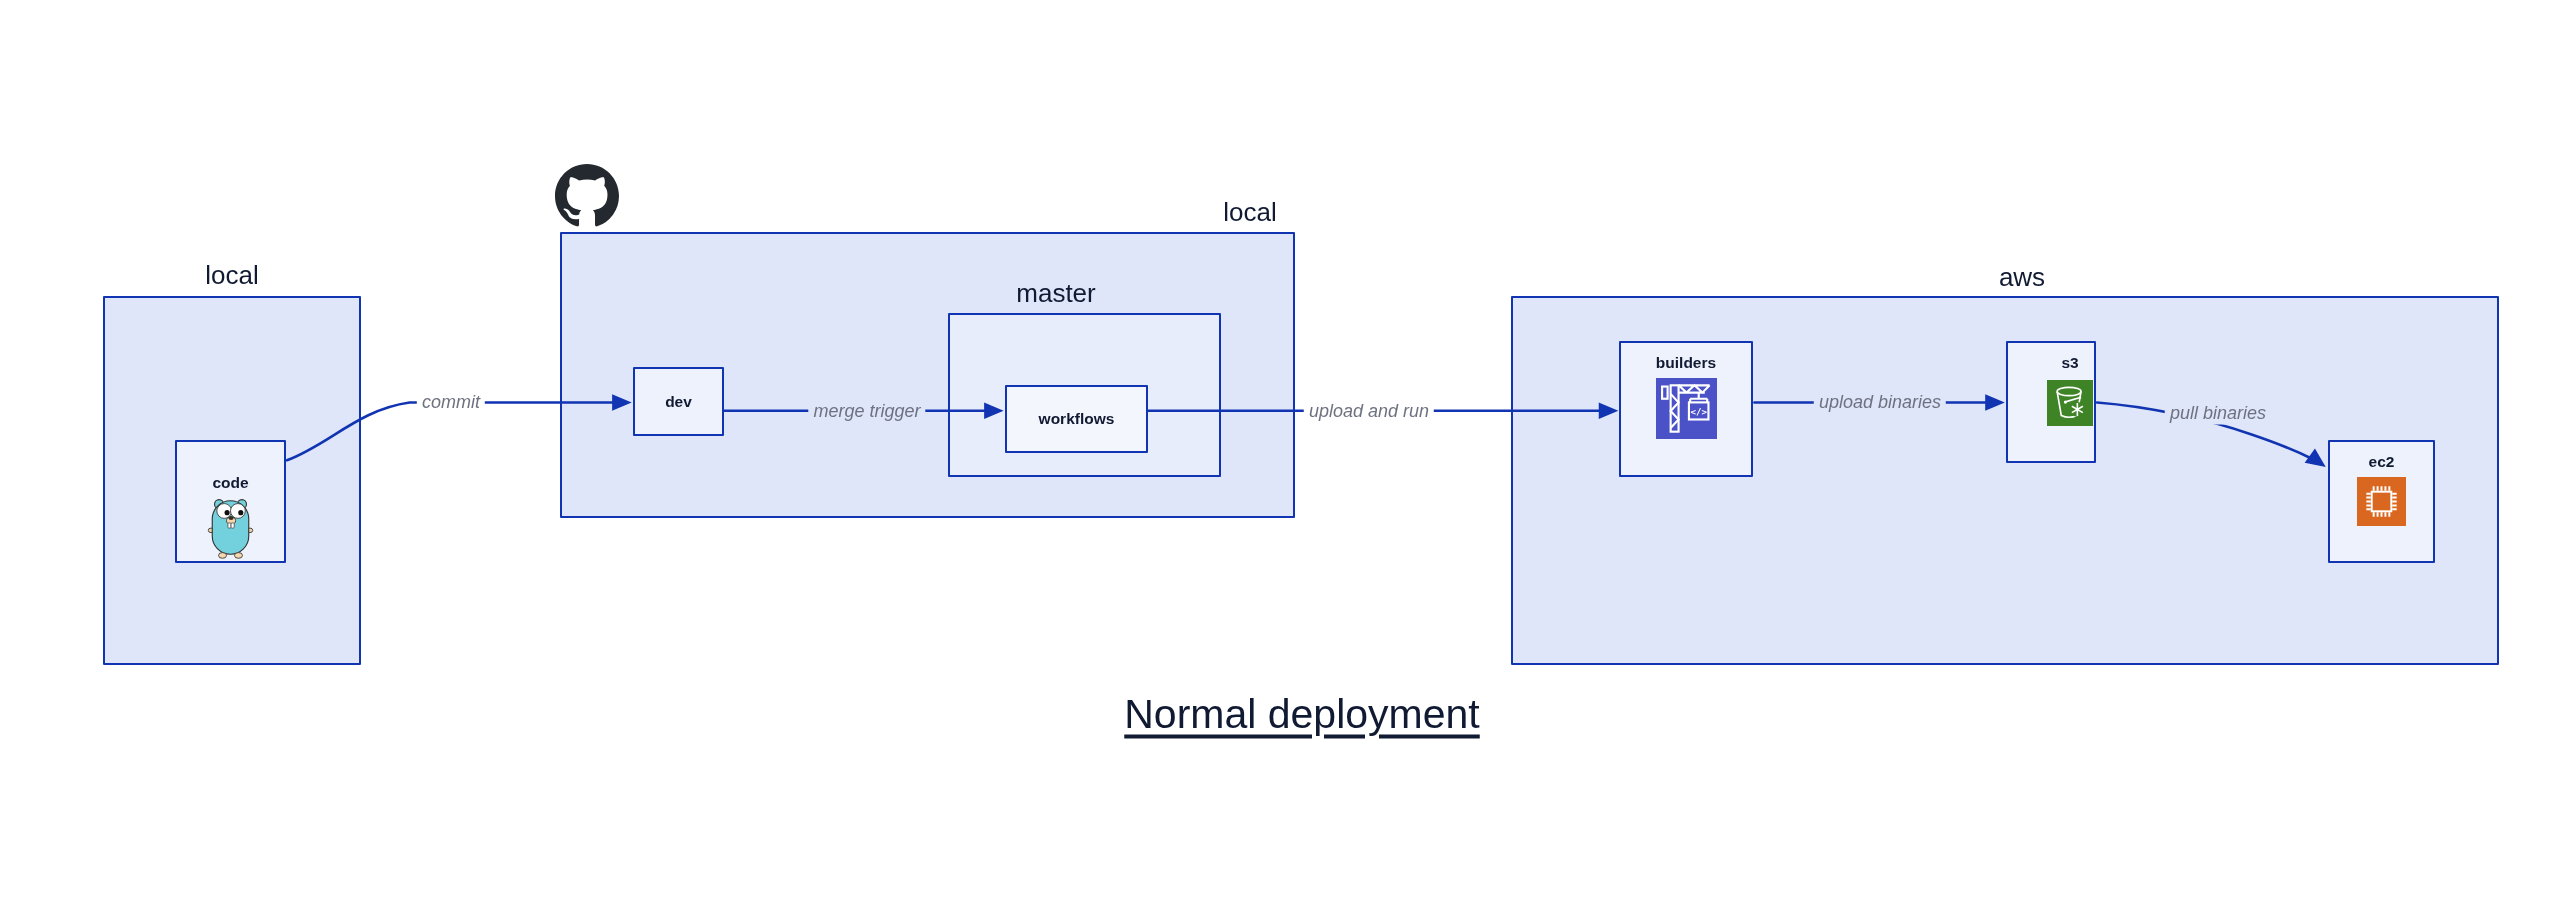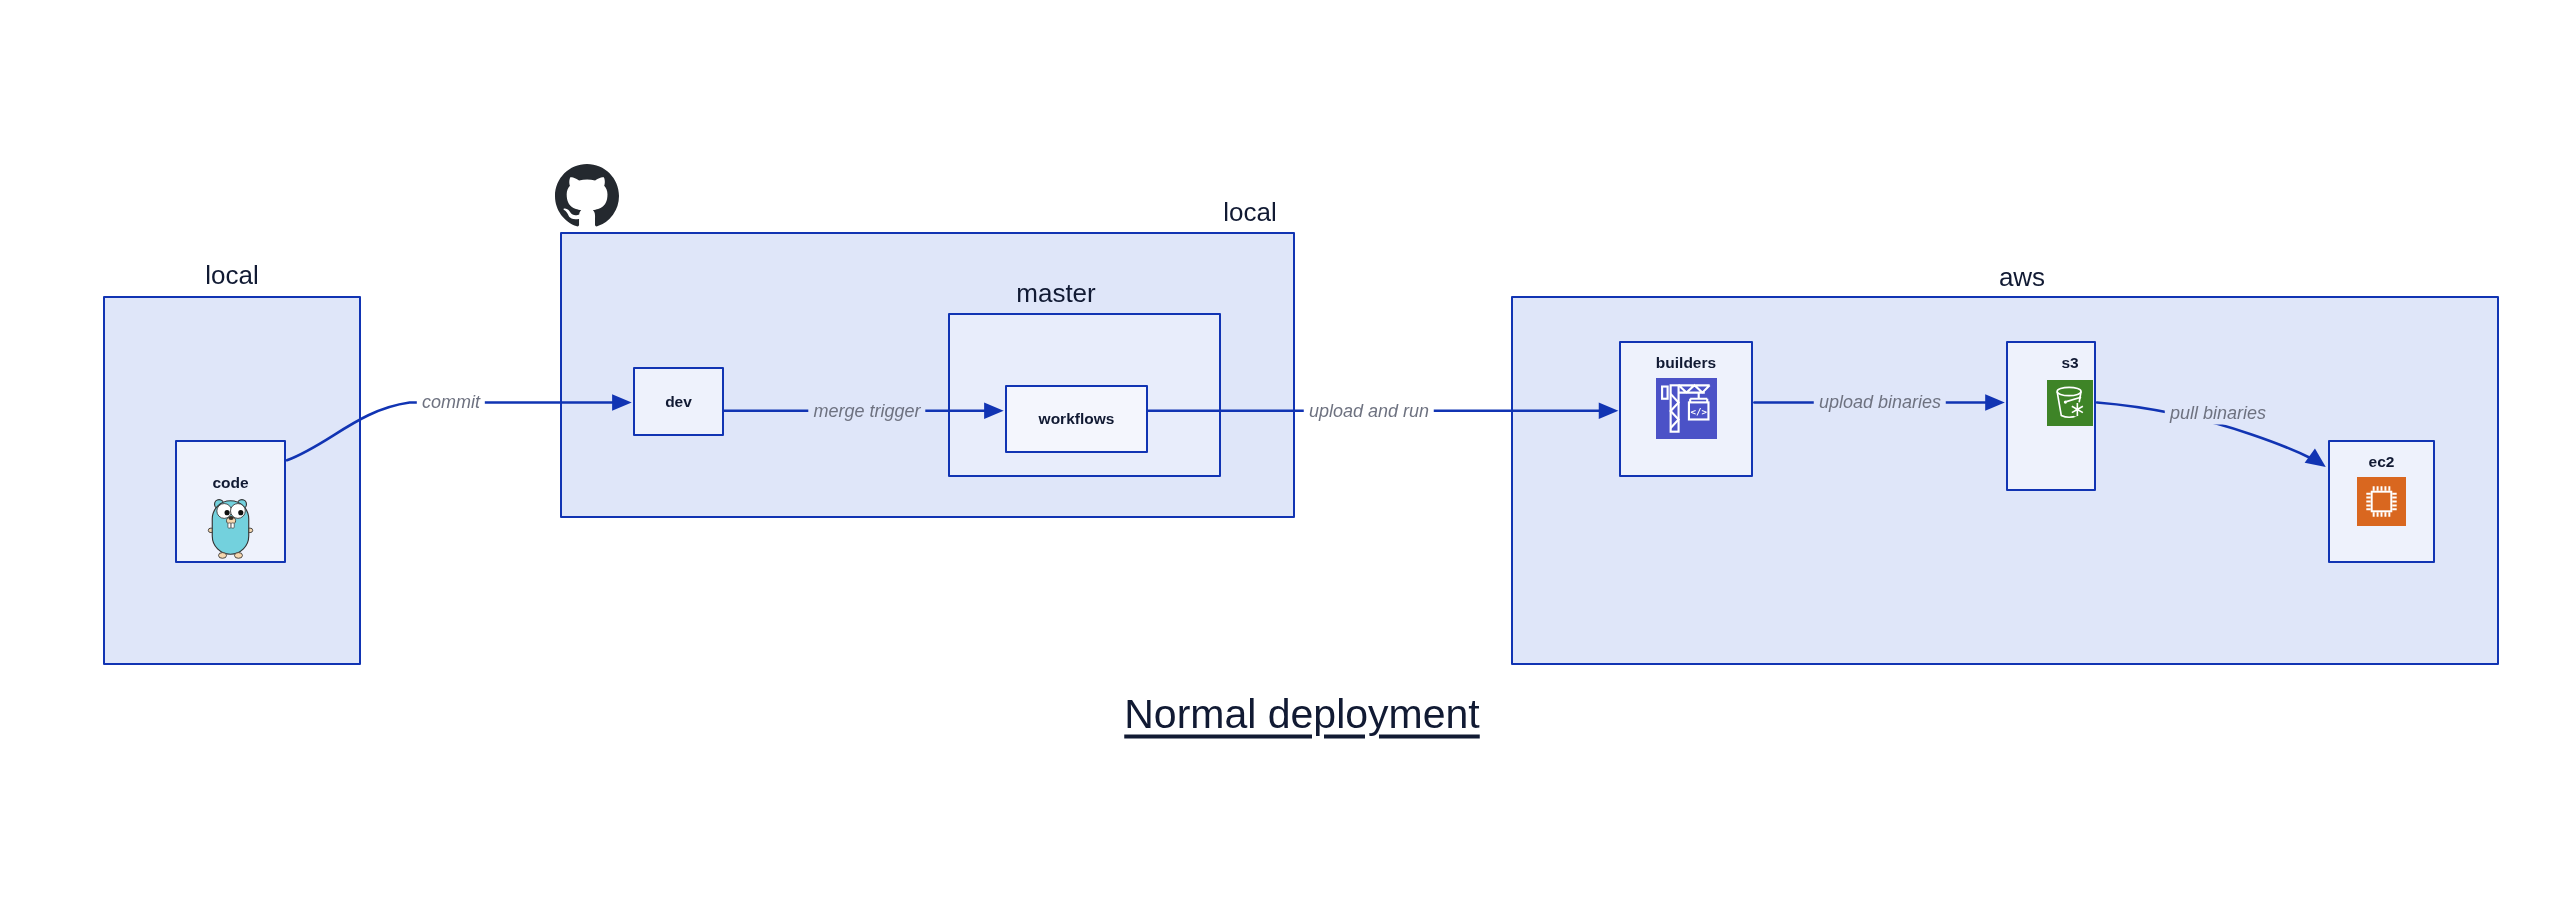--- a/index.html
+++ b/index.html
@@ -114,21 +114,21 @@
           <path d="M24 26 L37 40 L24 54 L37 68 L24 82"></path>
           <path d="M37 12 H88 M37 24 H80 M37 12 L50 24 L63 12 L76 24 L88 12"></path>
           <path d="M70 24 V34 M56 34 H84 M56 34 V40 M84 34 V40"></path>
           <rect x="54" y="40" width="32" height="28"></rect>
         </g>
         <text x="70" y="60" fill="#fff" font-size="15" font-weight="bold" text-anchor="middle" font-family="DejaVu Sans Mono, monospace">&lt;/&gt;</text>
       </svg>
     </span>
   </div>
 
-  <div class="node" style="left:2006px;top:341px;width:90px;height:150px;padding-left:38px;">
+  <div class="node" style="left:2006px;top:341px;width:90px;height:122px;padding-left:38px;">
     <div class="node-label" style="margin-top:11.3px;">s3</div>
     <span class="icon-square" style="width:46px;height:46px;background:var(--s3-green);margin-top:8.2px;">
       <svg width="46" height="46" viewBox="0 0 100 100" aria-hidden="true">
         <g stroke="#fff" stroke-width="3.5" fill="none">
           <path d="M22 25 L31 77 Q48 85 65 77 L74 25"></path>
           <ellipse cx="48" cy="25" rx="26" ry="9"></ellipse>
           <path d="M42 47 L72 38"></path>
         </g>
         <circle cx="40" cy="48" r="3.5" fill="#fff"></circle>
         <circle cx="72" cy="38" r="2.5" fill="#fff"></circle>

